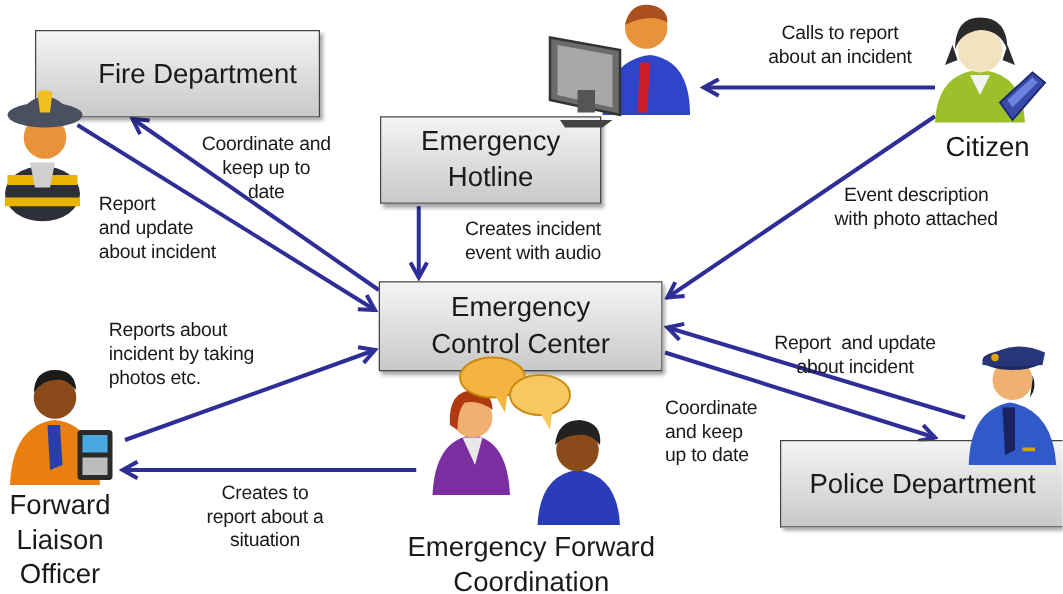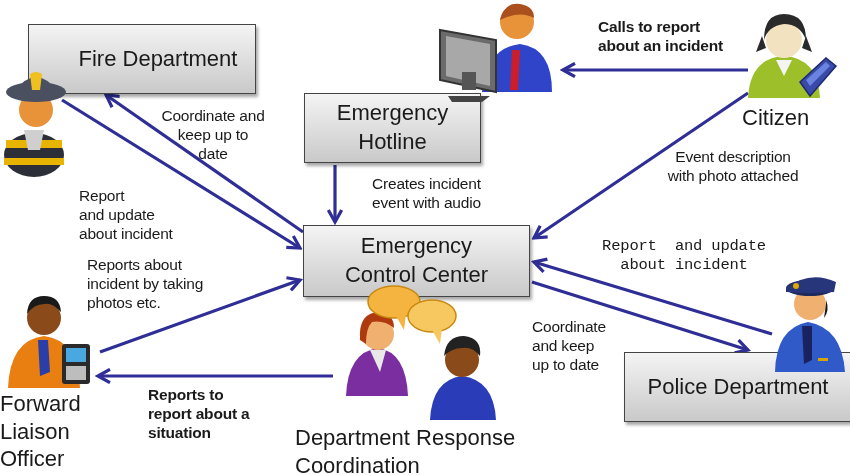--- a/index.html
+++ b/index.html
@@ -4,24 +4,24 @@
 <style>
   html, body { margin: 0; padding: 0; background: #ffffff; }
   body { width: 850px; height: 475px; position: relative; overflow: hidden;
          font-family: "Liberation Sans", sans-serif; color: #1a1a1a; }
   .box { position: absolute; box-sizing: border-box; border: 1.5px solid #444;
          background: linear-gradient(#f4f4f4, #c9c9c9);
          box-shadow: 2px 3px 3px rgba(0,0,0,0.35);
          display: flex; align-items: center; justify-content: center; text-align: center;
          font-size: 22px; line-height: 1.3; }
   .lbl { position: absolute; font-size: 15.5px; line-height: 1.22; letter-spacing: -0.2px; }
-  .actor-name { position: absolute; font-size: 22px; line-height: 1.3; }
+  .actor-name { position: absolute; font-size: 22px; line-height: 1.3; text-align: center; }
   svg.layer { position: absolute; left: 0; top: 0; }
   .r { text-align: center; }
-  .c { text-align: left; font-weight: bold; }
+  .c { text-align: center; }
 </style>
 </head>
 <body>
 
 <svg class="layer" width="850" height="475">
   <defs>
     <marker id="ah" viewBox="0 0 12 12" refX="10" refY="6" markerWidth="5" markerHeight="5" orient="auto-start-reverse">
       <path d="M1,1 L10,6 L1,11" fill="none" stroke="#2e2e96" stroke-width="2.4"></path>
     </marker>
   </defs>
@@ -154,21 +154,21 @@
 
 <div class="actor-name" style="left:742px;top:104px;width:96px;">Citizen</div>
 
 <div class="actor-name" style="left:0px;top:390px;width:96px;line-height:1.25;">
   <span>Forward</span><br>
   <span>Liaison</span><br>
   <span>Officer</span>
 </div>
 
 <div class="actor-name" style="left:295px;top:424px;width:260px;line-height:1.28;">
-  <span>Department Response</span><br>
+  <span>Emergency Forward</span><br>
   <span>Coordination</span>
 </div>
 
 <div class="lbl c" style="left:598px;top:18px;width:148px;">
   <span>Calls to report</span><br>
   <span>about an incident</span>
 </div>
 
 <div class="lbl r" style="left:640px;top:148px;width:186px;">
   <span>Event description</span><br>
@@ -179,39 +179,39 @@
   <span>Creates incident</span><br>
   <span>event with audio</span>
 </div>
 
 <div class="lbl r" style="left:140px;top:107px;width:146px;">
   <span>Coordinate and</span><br>
   <span>keep up to</span><br>
   <span>date</span>
 </div>
 
-<div class="lbl" style="left:79px;top:155px;width:140px;margin-top:32px;">
+<div class="lbl" style="left:79px;top:155px;width:140px;">
   <span>Report</span><br>
   <span>and update</span><br>
   <span>about incident</span>
 </div>
 
 <div class="lbl" style="left:87px;top:256px;width:170px;">
   <span>Reports about</span><br>
   <span>incident by taking</span><br>
   <span>photos etc.</span>
 </div>
 
 <div class="lbl c" style="left:148px;top:386px;width:128px;">
-  <span>Reports to</span><br>
+  <span>Creates to</span><br>
   <span>report about a</span><br>
   <span>situation</span>
 </div>
 
-<div class="lbl r" style="left:596px;top:237px;width:176px;font-family:Liberation Mono, monospace;">
+<div class="lbl r" style="left:596px;top:266px;width:176px;">
   <span style="white-space:pre">Report  and update</span><br>
   <span>about incident</span>
 </div>
 
 <div class="lbl" style="left:532px;top:318px;width:110px;">
   <span>Coordinate</span><br>
   <span>and keep</span><br>
   <span>up to date</span>
 </div>
 

